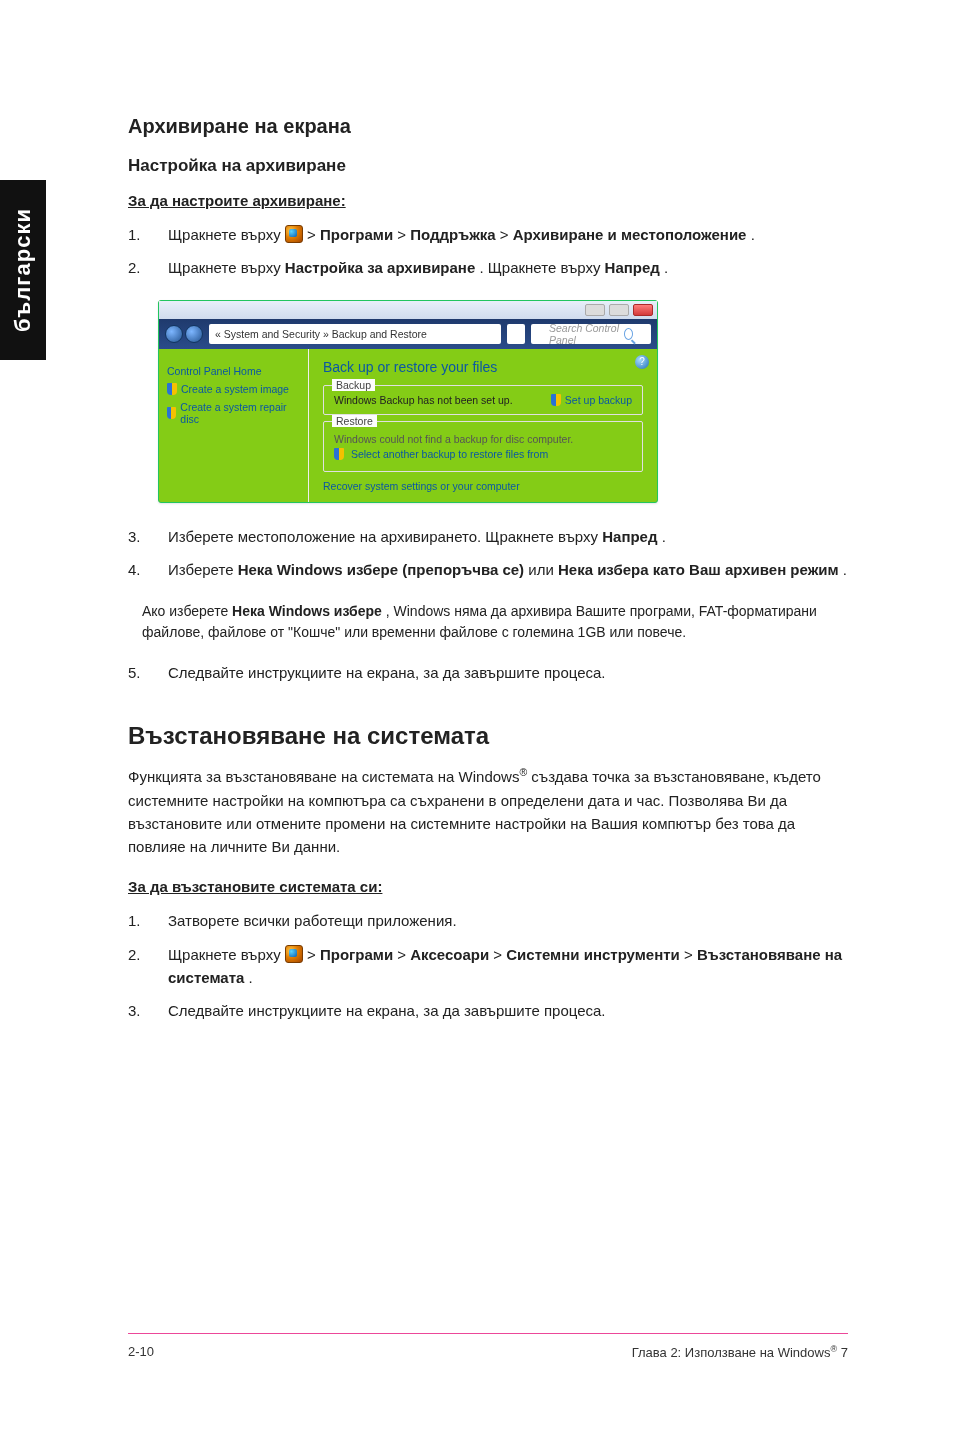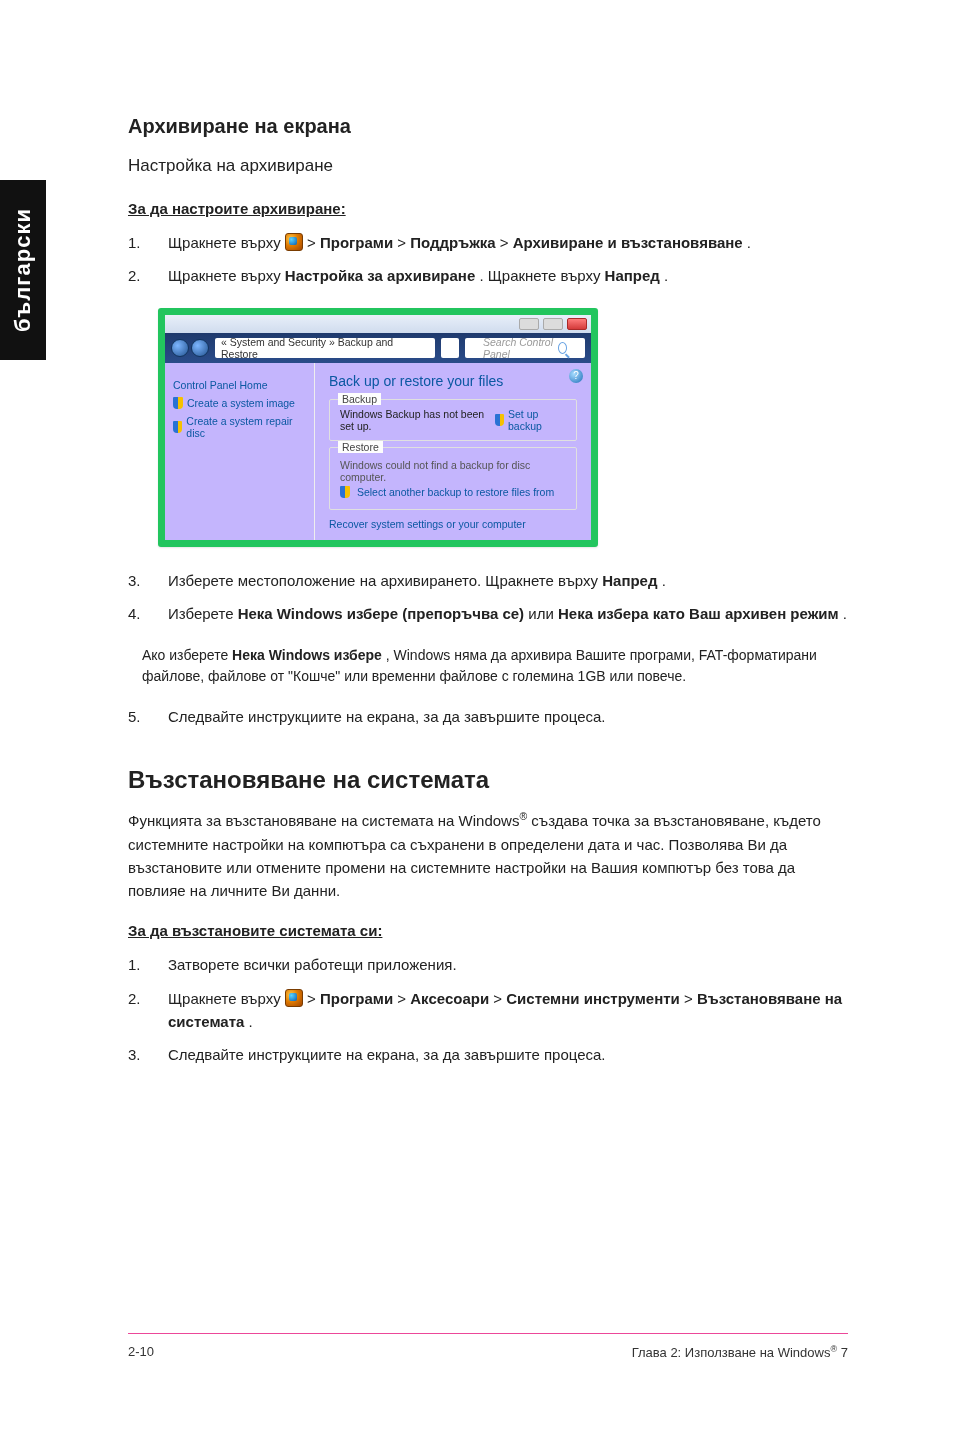--- a/index.html
+++ b/index.html
@@ -22,21 +22,21 @@
     transform: rotate(180deg);
     letter-spacing: 1px;
   }
   .content {
     position: absolute;
     left: 128px;
     top: 115px;
     width: 720px;
   }
   h2.h-sec { font-size: 20px; font-weight: 700; margin-bottom: 18px; }
-  h3.h-sub { font-size: 17px; font-weight: 400; margin-bottom: 24px; }
+  h3.h-sub { font-size: 17px; font-weight: 700; margin-bottom: 16px; }
   .bold-line { font-size: 15px; font-weight: 700; margin-bottom: 14px; text-decoration: underline; }
   ol.steps { list-style: none; padding-left: 0; margin-bottom: 20px; }
   ol.steps > li { display: flex; margin: 6px 0 10px 0; font-size: 15px; line-height: 1.55; }
   ol.steps > li > .num { flex: 0 0 40px; }
   ol.steps > li > .txt { flex: 1 1 auto; }
   .txt b { font-weight: 700; }
   .orb {
     display: inline-block;
     width: 18px; height: 18px;
     vertical-align: -3px;
@@ -48,24 +48,24 @@
   .orb::after {
     content: "";
     position: absolute;
     left: 3px; top: 3px; width: 8px; height: 8px;
     background: radial-gradient(circle at 30% 30%, #5ad4ff, #0a5db0);
     border-radius: 2px;
   }
 
   .screenshot-wrap { margin: 8px 0 22px 30px; }
   .win-frame {
-    width: 440px;
-    border: 7px solid #22c55e;
+    width: 500px;
+    border: 1px solid #22c55e;
     border-radius: 3px;
-    background: #c4b5fd;
+    background: #84cc16;
     font-size: 11px;
     box-shadow: 0 1px 2px rgba(0,0,0,.1);
   }
   .win-title {
     height: 18px;
     background: linear-gradient(#e8eff9, #d0dcee);
     display: flex;
     justify-content: flex-end;
     align-items: center;
     gap: 4px;
@@ -140,21 +140,21 @@
       <li>
         <span class="num">1.</span>
         <span class="txt">
           <span>Щракнете върху </span>
           <span class="orb"></span>
           <span> &gt; </span>
           <b>Програми</b>
           <span> &gt; </span>
           <b>Поддръжка</b>
           <span> &gt; </span>
-          <b>Архивиране и възстановяване</b>
+          <b>Архивиране и местоположение</b>
           <span>.</span>
         </span>
       </li>
       <li>
         <span class="num">2.</span>
         <span class="txt">
           <span>Щракнете върху </span>
           <b>Настройка за архивиране</b>
           <span>. Щракнете върху </span>
           <b>Напред</b>

